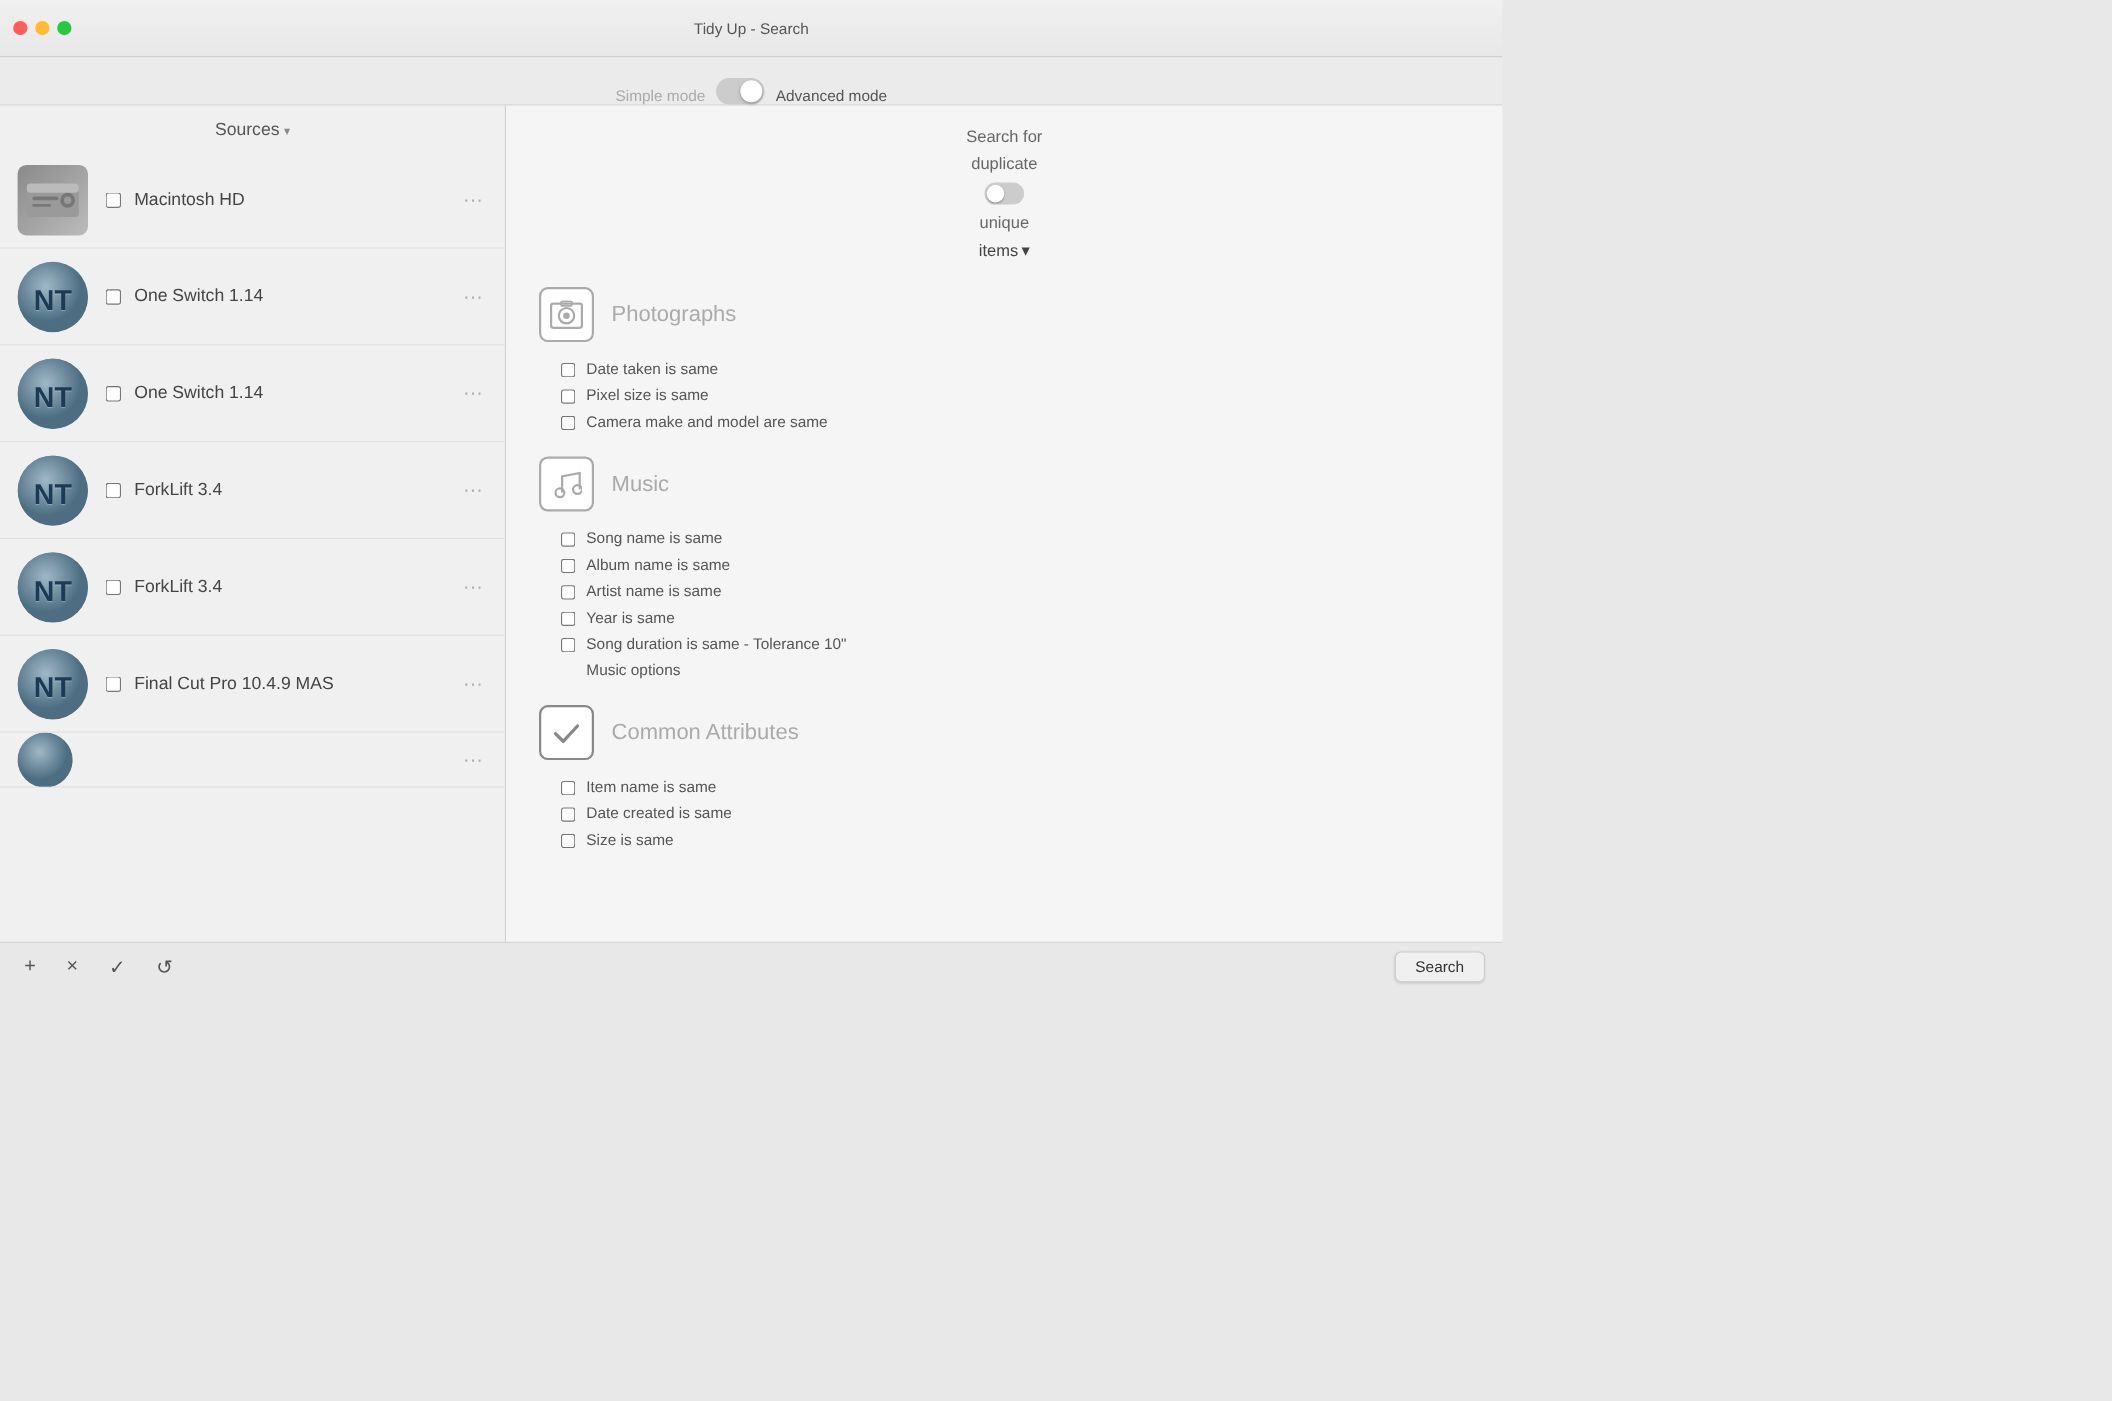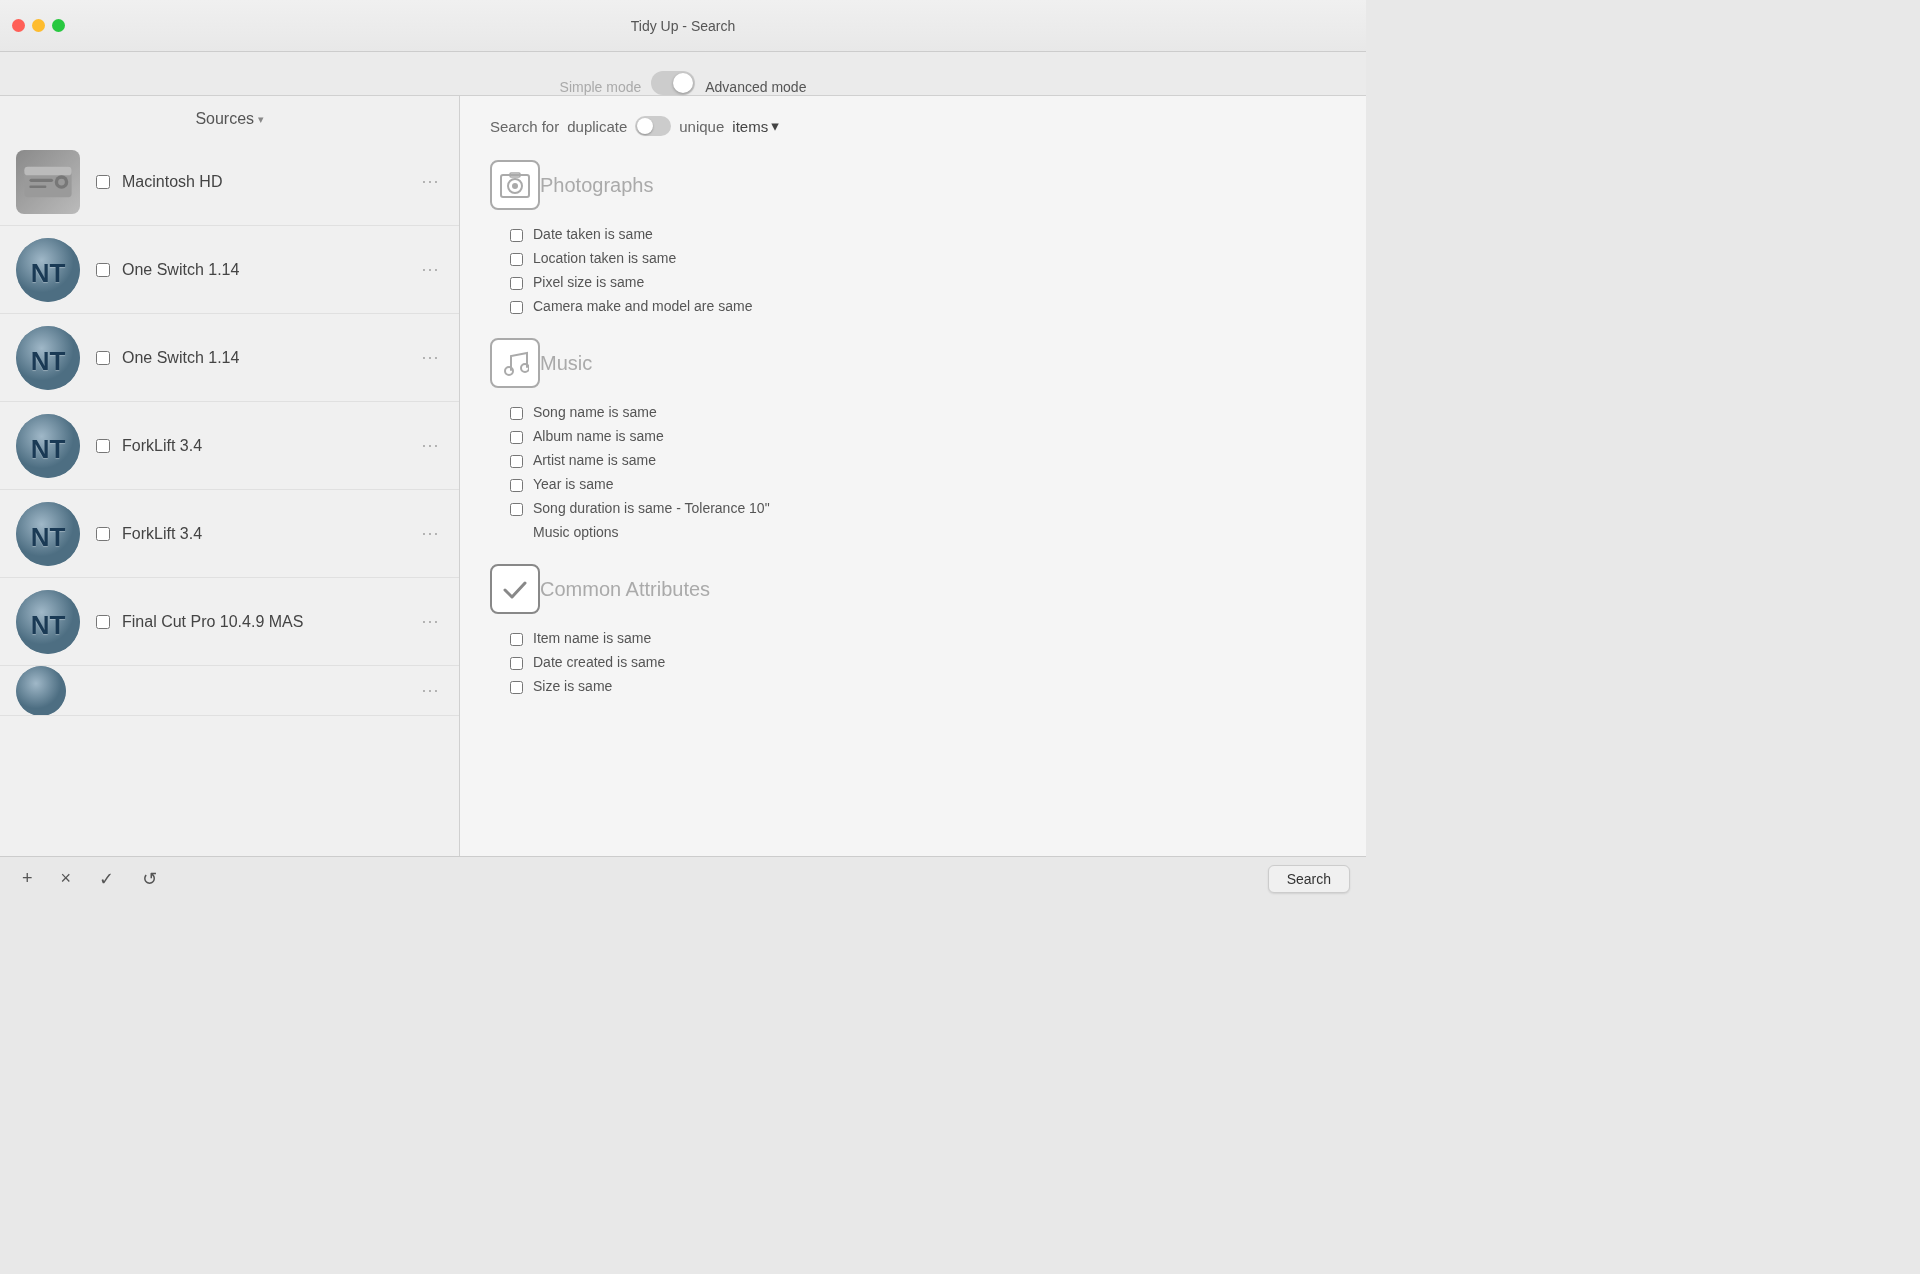--- a/index.html
+++ b/index.html
@@ -172,20 +172,21 @@
       overflow-y: auto;
       padding: 20px 30px;
     }
     .search-for-bar {
       display: flex;
       align-items: center;
       gap: 8px;
       margin-bottom: 24px;
       font-size: 15px;
       color: #666;
+      flex-direction: column;
     }
     .small-toggle {
       width: 36px;
       height: 20px;
       background: #ccc;
       border-radius: 10px;
       position: relative;
       cursor: pointer;
     }
     .small-toggle .knob {
@@ -206,21 +207,21 @@
       gap: 3px;
     }
 
     
     .section {
       margin-bottom: 20px;
     }
     .section-header {
       display: flex;
       align-items: center;
-      gap: 0;
+      gap: 16px;
       margin-bottom: 12px;
     }
     .section-icon-box {
       width: 50px;
       height: 50px;
       border: 2px solid #aaa;
       border-radius: 8px;
       display: flex;
       align-items: center;
       justify-content: center;
@@ -473,24 +474,20 @@
             <circle cx="15" cy="14" r="7" stroke="#aaa" stroke-width="2"></circle>
             <rect x="10" y="1" width="10" height="4" rx="1" stroke="#aaa" stroke-width="1.5"></rect>
             <circle cx="15" cy="14" r="3" fill="#aaa"></circle>
           </svg>
         </div>
         <span class="section-title">Photographs</span>
       </div>
       <div class="option-row">
         <input type="checkbox" style="">
         <span class="option-label">Date taken is same</span>
-      </div>
-      <div class="option-row">
-        <input type="checkbox" style="">
-        <span class="option-label">Location taken is same</span>
       </div>
       <div class="option-row">
         <input type="checkbox" style="">
         <span class="option-label">Pixel size is same</span>
       </div>
       <div class="option-row">
         <input type="checkbox" style="">
         <span class="option-label">Camera make and model are same</span>
       </div>
     </div>

